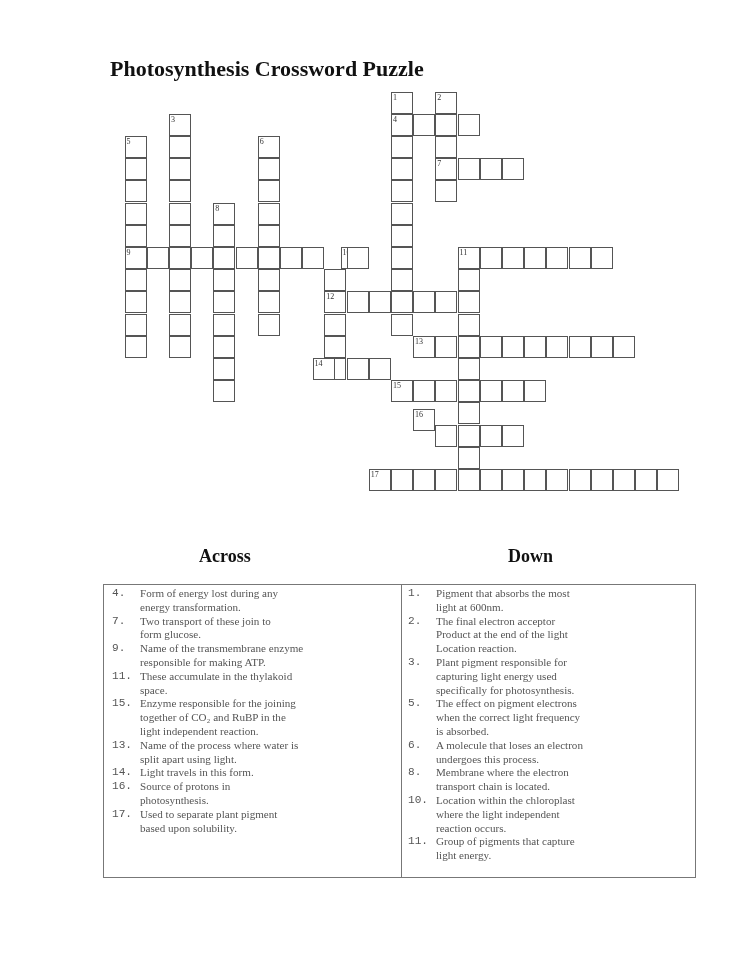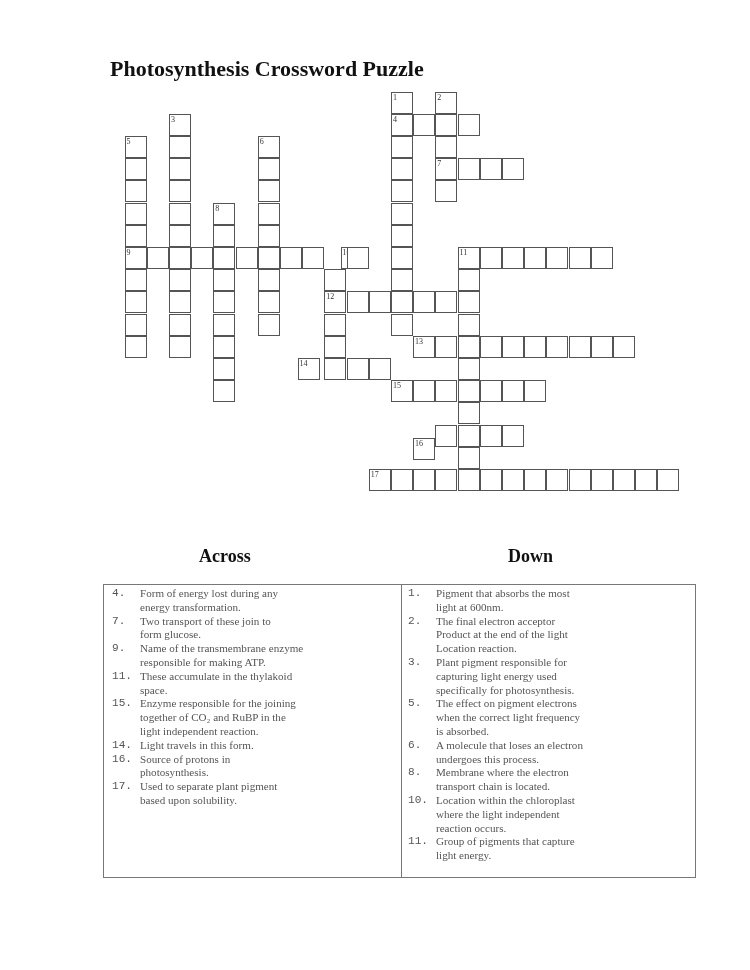--- a/index.html
+++ b/index.html
@@ -145,34 +145,34 @@
       <span class="num">13</span>
     </div>
     <div class="cell" style="left: 435.8px; top: 336.2px;"></div>
     <div class="cell" style="left: 480.2px; top: 336.2px;"></div>
     <div class="cell" style="left: 502.4px; top: 336.2px;"></div>
     <div class="cell" style="left: 524.6px; top: 336.2px;"></div>
     <div class="cell" style="left: 546.8px; top: 336.2px;"></div>
     <div class="cell" style="left: 569px; top: 336.2px;"></div>
     <div class="cell" style="left: 591.2px; top: 336.2px;"></div>
     <div class="cell" style="left: 613.4px; top: 336.2px;"></div>
-    <div class="cell" style="left: 298px; top: 358.4px; text-align: center;">
+    <div class="cell" style="left: 313px; top: 358.4px; text-align: center;">
       <span class="num">14</span>
     </div>
     <div class="cell" style="left: 347px; top: 358.4px;"></div>
     <div class="cell" style="left: 369.2px; top: 358.4px;"></div>
     <div class="cell" style="left: 391.4px; top: 380.6px;">
       <span class="num">15</span>
     </div>
     <div class="cell" style="left: 413.6px; top: 380.6px;"></div>
     <div class="cell" style="left: 435.8px; top: 380.6px;"></div>
     <div class="cell" style="left: 480.2px; top: 380.6px;"></div>
     <div class="cell" style="left: 502.4px; top: 380.6px;"></div>
     <div class="cell" style="left: 524.6px; top: 380.6px;"></div>
-    <div class="cell" style="left: 413.6px; top: 438px;">
+    <div class="cell" style="left: 413.6px; top: 409px;">
       <span class="num">16</span>
     </div>
     <div class="cell" style="left: 435.8px; top: 425px;"></div>
     <div class="cell" style="left: 480.2px; top: 425px;"></div>
     <div class="cell" style="left: 502.4px; top: 425px;"></div>
     <div class="cell" style="left: 369.2px; top: 469.4px;">
       <span class="num">17</span>
     </div>
     <div class="cell" style="left: 391.4px; top: 469.4px;"></div>
     <div class="cell" style="left: 413.6px; top: 469.4px;"></div>
@@ -214,20 +214,25 @@
         <span class="t">These accumulate in the thylakoid
 space.</span>
       </div>
       <div class="clue">
         <span class="n">15.</span>
         <span class="t">Enzyme responsible for the joining
 together of CO₂ and RuBP in the
 light independent reaction.</span>
       </div>
       <div class="clue">
+        <span class="n">13.</span>
+        <span class="t">Name of the process where water is
+split apart using light.</span>
+      </div>
+      <div class="clue">
         <span class="n">14.</span>
         <span class="t">Light travels in this form.</span>
       </div>
       <div class="clue">
         <span class="n">16.</span>
         <span class="t">Source of protons in
 photosynthesis.</span>
       </div>
       <div class="clue">
         <span class="n">17.</span>

